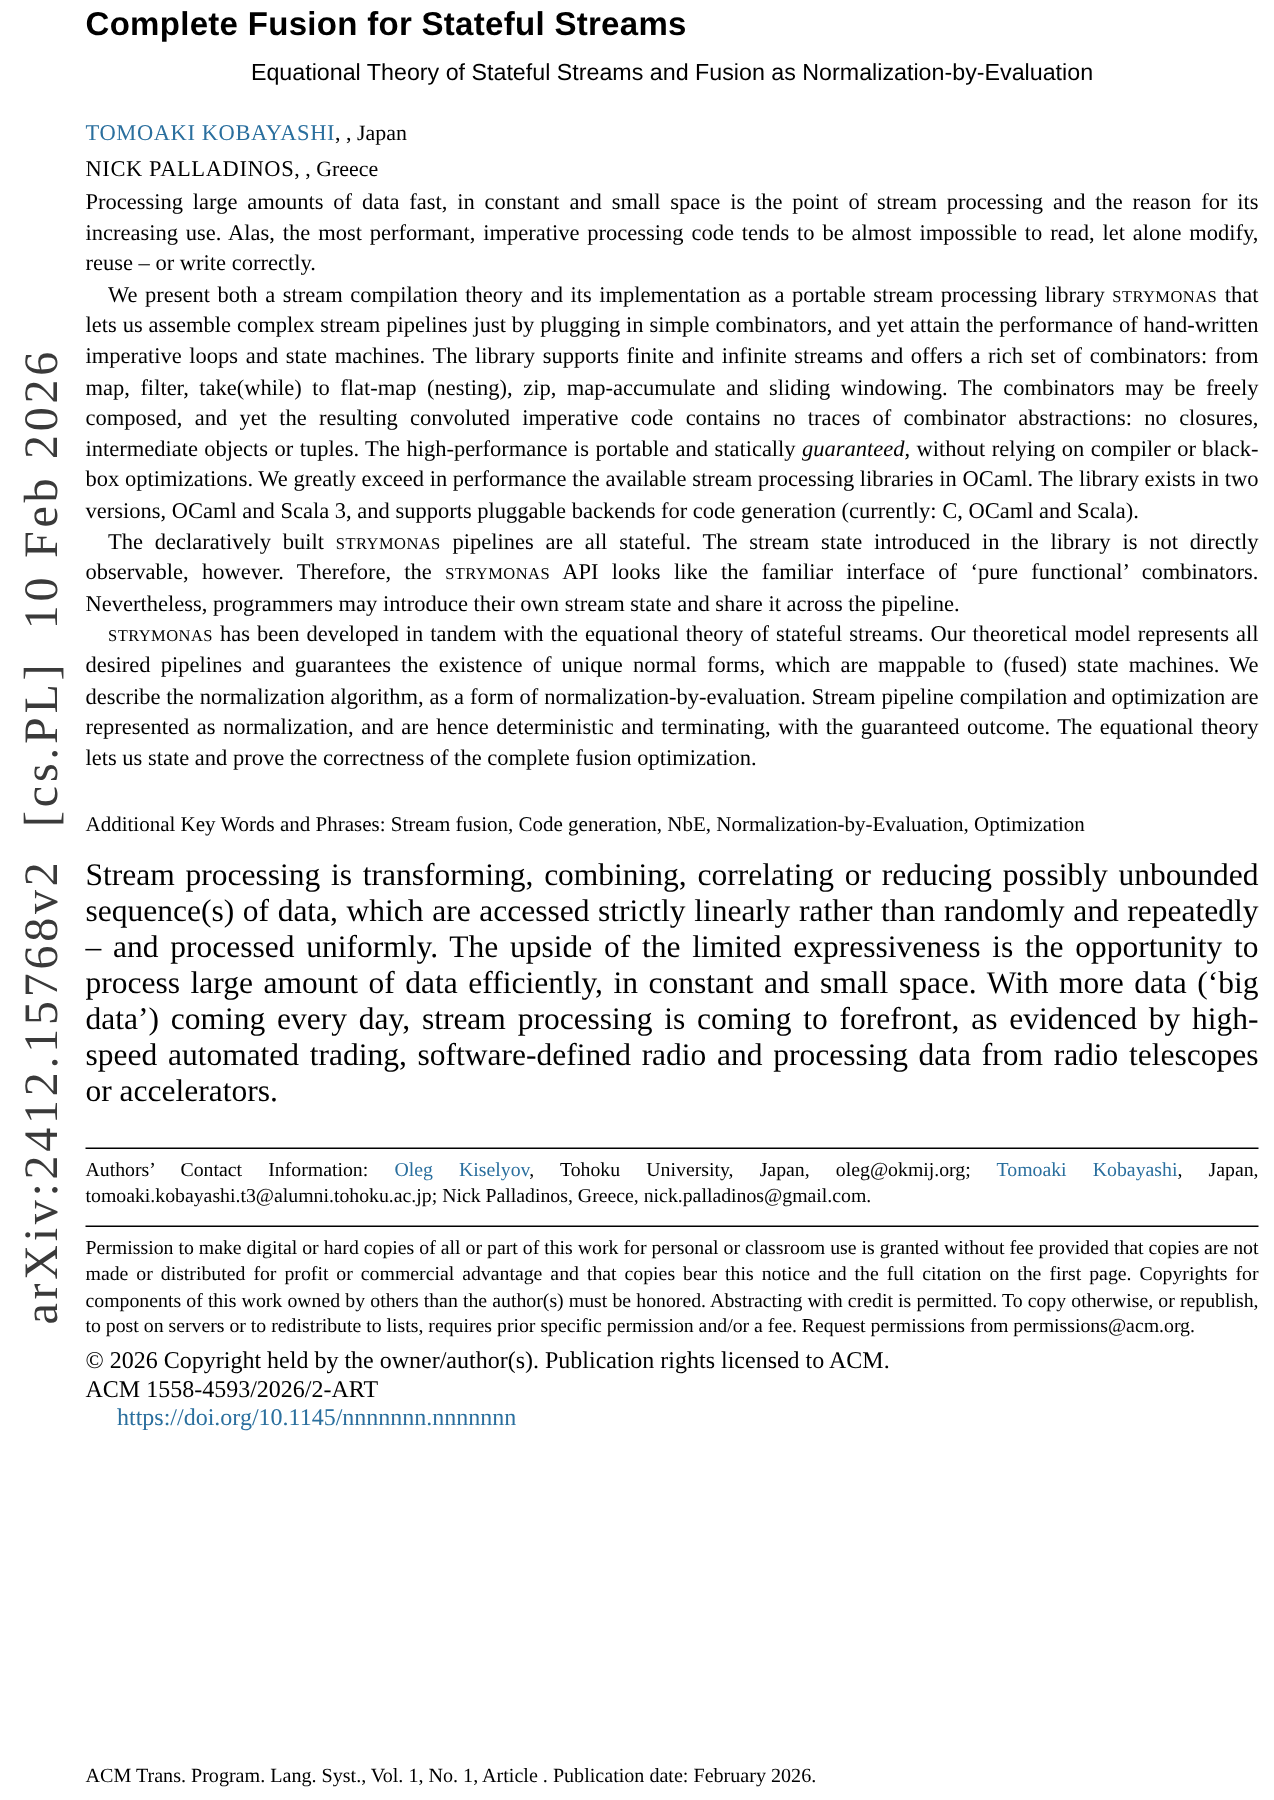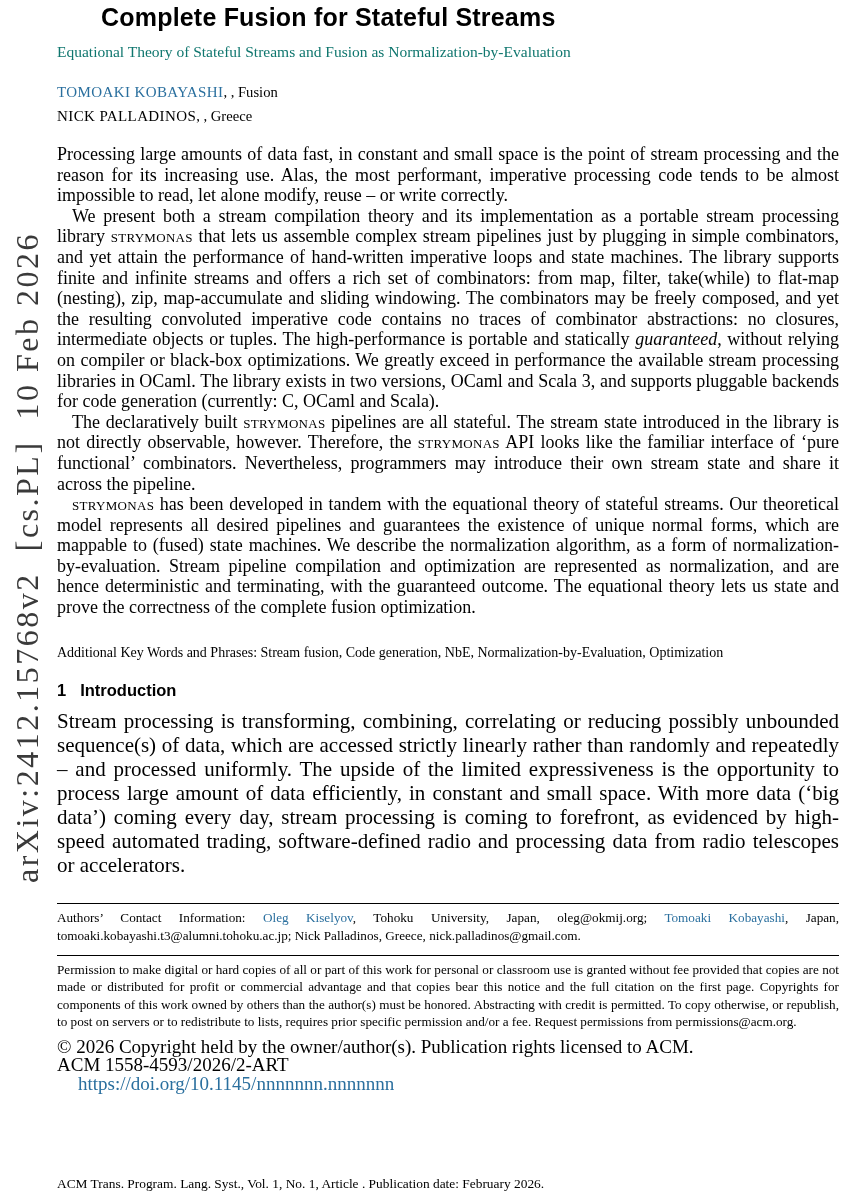--- a/index.html
+++ b/index.html
@@ -6,57 +6,56 @@
   html, body {
     width: 849px; height: 1200px;
     background: #ffffff; color: #000;
     font-family: "Liberation Serif", serif;
     overflow: hidden; position: relative;
   }
   .page { position: absolute; left: 57px; top: 0; width: 782px; }
 
   .title {
     font-family: "Liberation Sans", sans-serif;
-    font-weight: 700; font-size: 25px; letter-spacing: 0.2px;
+    font-weight: 700; font-size: 22px; letter-spacing: 0.2px;
     padding-top: 3px;
-    margin-left: 44px;
   }
   .subtitle {
-    font-family: Liberation Serif, serif;
-    font-size: 15.5px; margin-top: 11px; color: #0f766e;
+    font-family: Liberation Sans, sans-serif;
+    font-size: 15.5px; margin-top: 11px; color: #000000; text-align: center;
   }
 
   .authors { margin-top: 19px; }
   .author-line { font-size: 15px; line-height: 24px; }
   .author-name { letter-spacing: 0.4px; }
   .author-name.link { color: var(--link, #2a6f9e); }
   .author-affil { font-size: 14.6px; }
 
-  .abstract { margin-top: 16px; font-size: 18px; line-height: 20.6px; text-align: justify; }
+  .abstract { font-size: 15px; line-height: 20.6px; text-align: justify; }
   .abstract p.indent { text-indent: 15px; }
   .seg-sc { font-variant: small-caps; letter-spacing: 0.3px; }
   .seg-i { font-style: italic; }
   .seg-link { color: var(--link, #2a6f9e); }
 
   .keywords { margin-top: 25px; font-size: 14px; line-height: 20.6px; text-align: justify; }
 
   .section-heading {
     margin-top: 18px;
     font-family: "Liberation Sans", sans-serif;
     font-weight: 700; font-size: 16.5px;
   }
   .section-heading .num { margin-right: 14px; }
 
   .body-para { margin-top: 9px; font-size: 21px; line-height: 24px; text-align: justify; }
 
   .footnotes { margin-top: 26px; }
   .rule { border: none; border-top: 1px solid #000; height: 0; }
   .rule2 { margin-top: 11px; }
   .footnote { font-size: 13.2px; line-height: 17.4px; text-align: justify; margin-top: 5px; }
-  .copyright { margin-top: 7px; font-size: 19px; line-height: 18.6px; }
+  .copyright { margin-top: 7px; font-size: 16px; line-height: 18.6px; }
   .doi { color: var(--link, #2a6f9e); margin-left: 21px; }
 
   .page-footer {
     position: absolute; left: 57px; top: 1176px; width: 782px;
     font-size: 13.4px;
   }
 
   .arxiv {
     position: absolute; left: 3px; top: 166px; height: 782px; width: 48px;
     writing-mode: vertical-rl; transform: rotate(180deg);
@@ -70,39 +69,36 @@
 
 <div class="arxiv">arXiv:2412.15768v2  [cs.PL]  10 Feb 2026</div>
 
 <div class="page">
 
   <h1 class="title">Complete Fusion for Stateful Streams</h1>
   <div class="subtitle">Equational Theory of Stateful Streams and Fusion as Normalization-by-Evaluation</div>
 
   <div class="authors">
     <div class="author-line">
-      <span class="author-name link">TOMOAKI KOBAYASHI</span><span class="author-affil">, , Fusion</span>
+      <span class="author-name link">TOMOAKI KOBAYASHI</span><span class="author-affil">, , Japan</span>
     </div>
     <div class="author-line">
       <span class="author-name">NICK PALLADINOS</span><span class="author-affil">, , Greece</span>
     </div>
   </div>
 
   <div class="abstract">
     <p><span class="seg-n">Processing large amounts of data fast, in constant and small space is the point of stream processing and the reason for its increasing use. Alas, the most performant, imperative processing code tends to be almost impossible to read, let alone modify, reuse – or write correctly.</span></p>
     <p class="indent"><span class="seg-n">We present both a stream compilation theory and its implementation as a portable stream processing library </span><span class="seg-sc">strymonas</span><span class="seg-n"> that lets us assemble complex stream pipelines just by plugging in simple combinators, and yet attain the performance of hand-written imperative loops and state machines. The library supports finite and infinite streams and offers a rich set of combinators: from map, filter, take(while) to flat-map (nesting), zip, map-accumulate and sliding windowing. The combinators may be freely composed, and yet the resulting convoluted imperative code contains no traces of combinator abstractions: no closures, intermediate objects or tuples. The high-performance is portable and statically </span><span class="seg-i">guaranteed</span><span class="seg-n">, without relying on compiler or black-box optimizations. We greatly exceed in performance the available stream processing libraries in OCaml. The library exists in two versions, OCaml and Scala 3, and supports pluggable backends for code generation (currently: C, OCaml and Scala).</span></p>
     <p class="indent"><span class="seg-n">The declaratively built </span><span class="seg-sc">strymonas</span><span class="seg-n"> pipelines are all stateful. The stream state introduced in the library is not directly observable, however. Therefore, the </span><span class="seg-sc">strymonas</span><span class="seg-n"> API looks like the familiar interface of ‘pure functional’ combinators. Nevertheless, programmers may introduce their own stream state and share it across the pipeline.</span></p>
     <p class="indent"><span class="seg-sc">strymonas</span><span class="seg-n"> has been developed in tandem with the equational theory of stateful streams. Our theoretical model represents all desired pipelines and guarantees the existence of unique normal forms, which are mappable to (fused) state machines. We describe the normalization algorithm, as a form of normalization-by-evaluation. Stream pipeline compilation and optimization are represented as normalization, and are hence deterministic and terminating, with the guaranteed outcome. The equational theory lets us state and prove the correctness of the complete fusion optimization.</span></p>
   </div>
 
   <p class="keywords">Additional Key Words and Phrases: Stream fusion, Code generation, NbE, Normalization-by-Evaluation, Optimization</p>
 
-  <h2 class="section-heading">
-    <span class="num">1</span><span>Introduction</span>
-  </h2>
 
   <p class="body-para">Stream processing is transforming, combining, correlating or reducing possibly unbounded sequence(s) of data, which are accessed strictly linearly rather than randomly and repeatedly – and processed uniformly. The upside of the limited expressiveness is the opportunity to process large amount of data efficiently, in constant and small space. With more data (‘big data’) coming every day, stream processing is coming to forefront, as evidenced by high-speed automated trading, software-defined radio and processing data from radio telescopes or accelerators.</p>
 
   <div class="footnotes">
     <hr class="rule">
     <p class="footnote"><span class="seg-n">Authors’ Contact Information: </span><span class="seg-link">Oleg Kiselyov</span><span class="seg-n">, Tohoku University, Japan, oleg@okmij.org; </span><span class="seg-link">Tomoaki Kobayashi</span><span class="seg-n">, Japan, tomoaki.kobayashi.t3@alumni.tohoku.ac.jp; Nick Palladinos, Greece, nick.palladinos@gmail.com.</span></p>
     <hr class="rule rule2">
     <p class="footnote">Permission to make digital or hard copies of all or part of this work for personal or classroom use is granted without fee provided that copies are not made or distributed for profit or commercial advantage and that copies bear this notice and the full citation on the first page. Copyrights for components of this work owned by others than the author(s) must be honored. Abstracting with credit is permitted. To copy otherwise, or republish, to post on servers or to redistribute to lists, requires prior specific permission and/or a fee. Request permissions from permissions@acm.org.</p>
     <div class="copyright">
       <div>© 2026 Copyright held by the owner/author(s). Publication rights licensed to ACM.</div>

